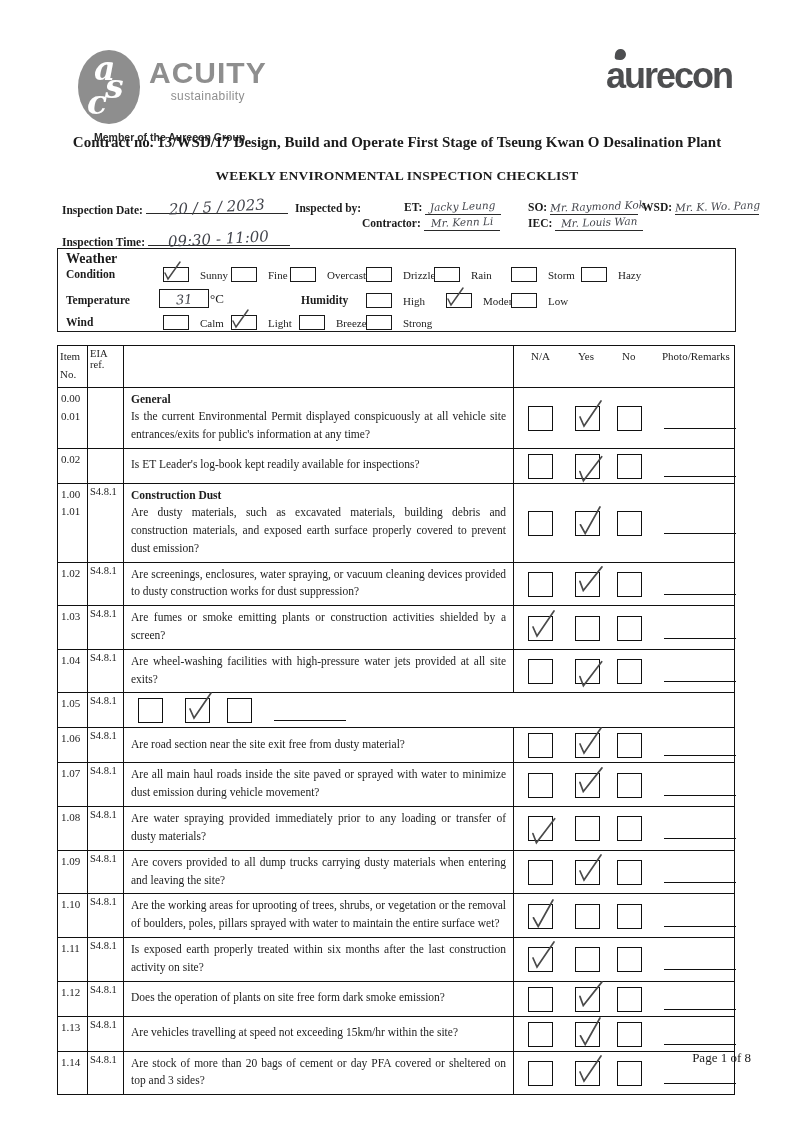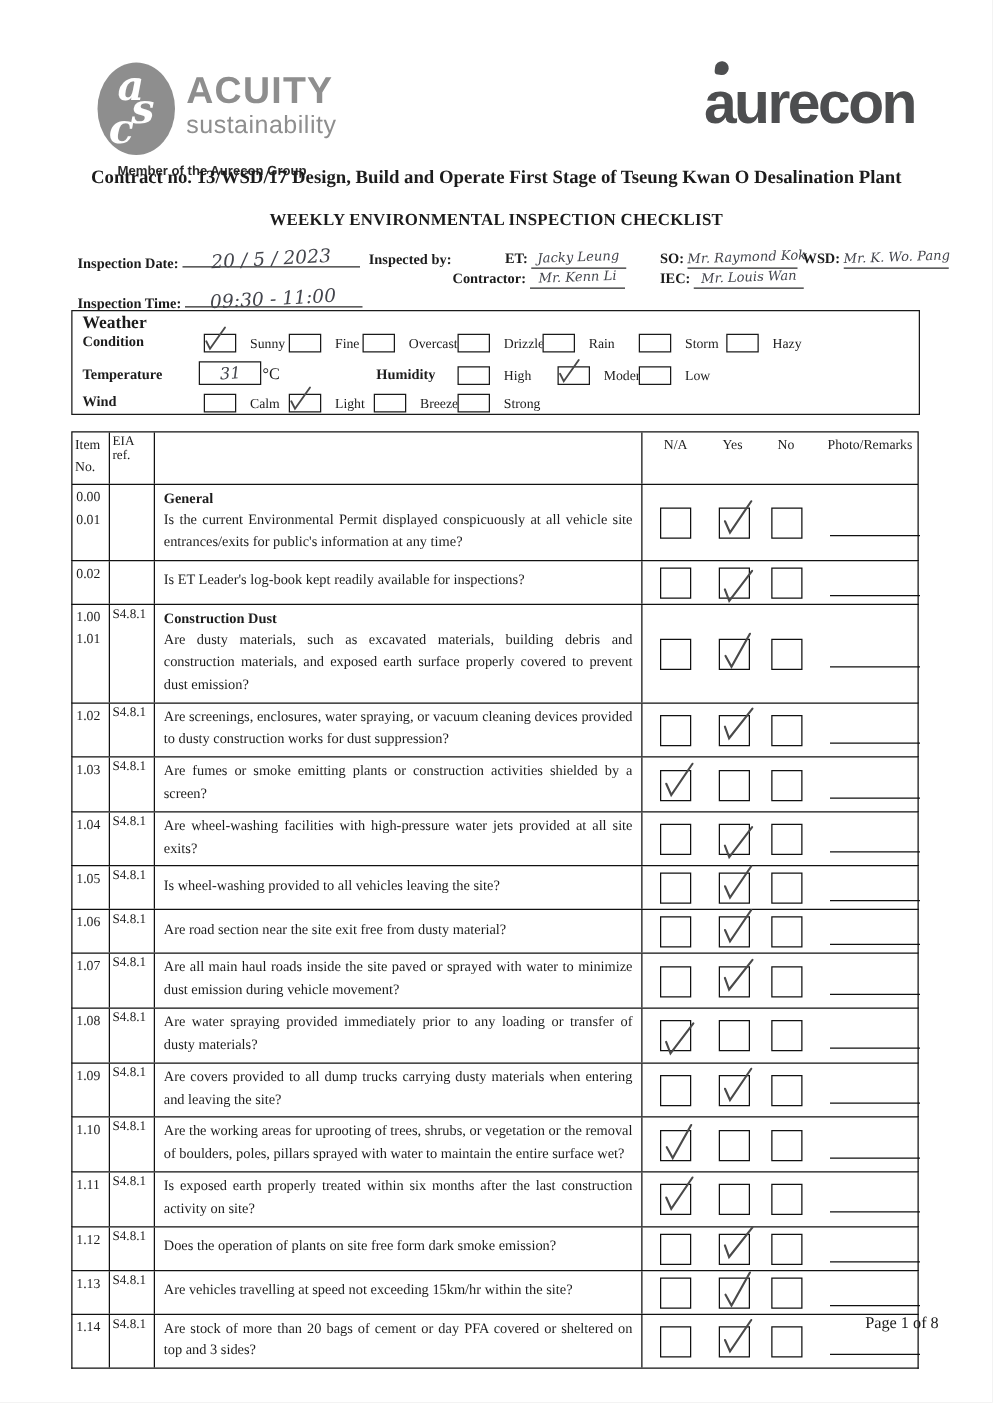--- a/index.html
+++ b/index.html
@@ -11,26 +11,26 @@
   .acuity-top{display:flex;align-items:flex-start;}
   .acuity-oval{width:62px;height:74px;background:#8e8e8e;border-radius:50%;position:relative;flex:none;}
   .acuity-oval span{position:absolute;color:#fff;font-family:"DejaVu Serif",serif;
         font-style:italic;font-weight:bold;line-height:1;}
   .m-a{font-size:33px;left:16px;top:2px;}
   .m-s{font-size:33px;left:27px;top:20px;}
   .m-c{font-size:33px;left:9px;top:36px;}
   .acuity-text{margin-left:9px;margin-top:8px;}
   .acuity-name{font-family:"Liberation Sans",sans-serif;font-weight:bold;font-size:30px;
         color:#8e8e8e;letter-spacing:1px;line-height:1;}
-  .acuity-tag{font-family:"Liberation Sans",sans-serif;font-size:20px;color:#8e8e8e;
+  .acuity-tag{font-family:"Liberation Sans",sans-serif;font-size:12px;color:#8e8e8e;
         text-align:center;margin-top:1px;letter-spacing:.4px;}
   .acuity-member{font-family:"Liberation Sans",sans-serif;font-weight:bold;font-size:10.5px;
         color:#2b2b2b;margin-top:7px;margin-left:16px;}
   .aurecon{position:absolute;right:62px;top:58px;font-family:"Liberation Sans",sans-serif;
-        font-weight:bold;font-size:47px;color:#4d4e50;letter-spacing:-2px;line-height:1;}
+        font-weight:bold;font-size:36px;color:#4d4e50;letter-spacing:-2px;line-height:1;}
   .aurecon .drop{position:absolute;left:9px;top:-9px;width:11px;height:11px;background:#4d4e50;
         border-radius:55% 55% 55% 3px;transform:rotate(6deg);}
 
   .contract-title{position:absolute;top:134px;left:0;width:100%;text-align:center;
         font-weight:bold;font-size:15px;}
   .form-title{position:absolute;top:168px;left:0;width:100%;text-align:center;
         font-family:Liberation Serif, serif;font-weight:bold;font-size:13.5px;letter-spacing:.2px;}
 
   
   .fld{position:absolute;font-size:11.5px;white-space:nowrap;}
@@ -375,23 +375,20 @@
       <span class="cb cb-no"></span>
       <span class="rline"></span>
     </div>
   </div>
 
   <div class="trow">
     <div class="c-item">
             <div>1.05</div>
           </div>
     <div class="c-eia">S4.8.1</div>
-    <div class="c-q">
-            <div class="q">Is wheel-washing provided to all vehicles leaving the site?</div>
-          </div>
     <div class="c-ans">
       <span class="cb cb-na"></span>
       <span class="cb cb-yes checked">
               <svg class="tick" viewBox="0 0 30 33">
                 <path d="M6 19 L10 28 L27 3" fill="none" stroke="#4a4a4a" stroke-width="1.7" stroke-linecap="round"></path>
               </svg>
             </span>
       <span class="cb cb-no"></span>
       <span class="rline"></span>
     </div>

